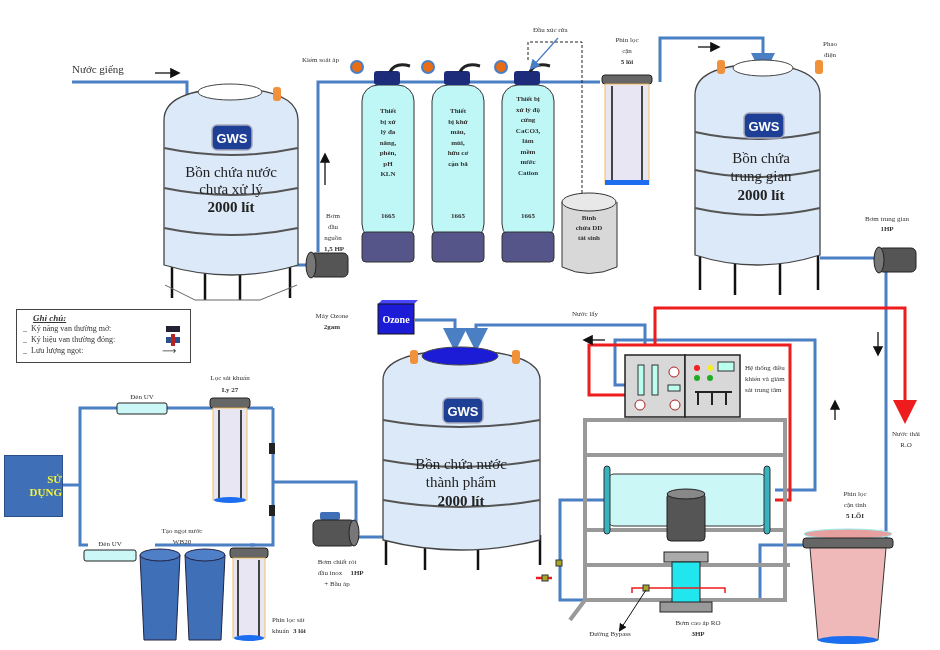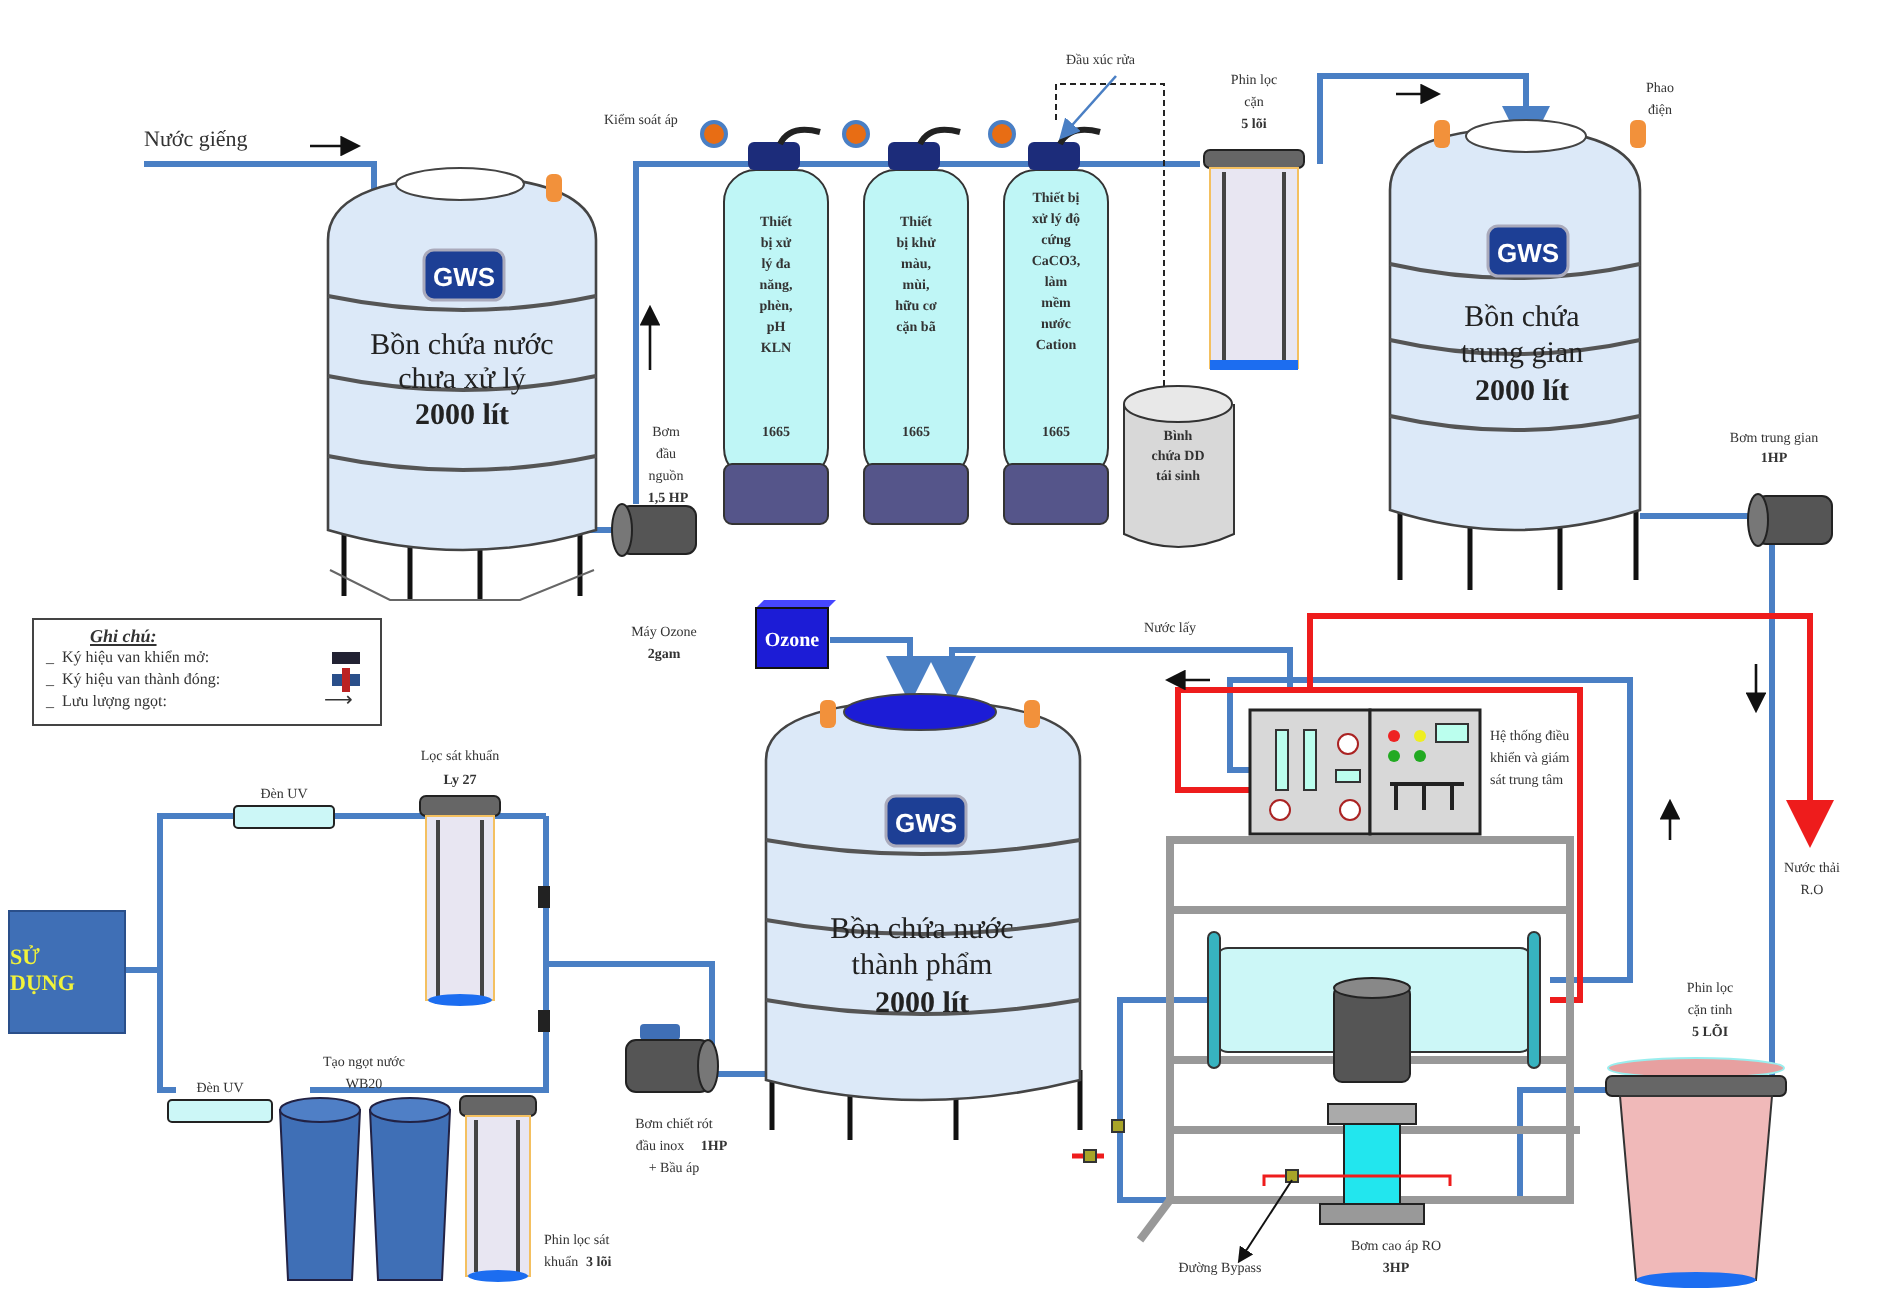--- a/index.html
+++ b/index.html
@@ -4,26 +4,26 @@
 <style>
   html, body { margin:0; padding:0; background:#ffffff; }
   body { width:940px; height:650px; position:relative; overflow:hidden; font-family:"Liberation Serif", serif; }
   svg#diagram { position:absolute; left:0; top:0; width:940px; height:650px; }
   .lbl { font-family:"Liberation Serif", serif; fill:#333; }
   .tiny { font-size:7px; }
   .bold { font-weight:bold; }
   .tanktext { font-size:15px; fill:#222; }
   .tanktextb { font-size:15px; fill:#222; font-weight:bold; }
   .legend-box { position:absolute; left:16px; top:309px; width:175px; height:54px; border:1.5px solid #444; background:#fff; font-family:"Liberation Serif", serif; font-size:8px; color:#333; box-sizing:border-box; padding:3px 6px; }
-  .legend-title { font-weight:bold; font-style:italic; text-decoration:underline; font-size:9px; margin-left:22px; }
+  .legend-title { font-weight:bold; font-style:italic; text-decoration:underline; font-size:9px; margin-left:10px; }
   .legend-row { display:flex; align-items:center; height:11px; }
   .legend-row .dash { width:8px; }
   .legend-row .txt { flex:1; }
   .legend-row .sym { width:22px; height:8px; position:relative; }
-  .use-box { position:absolute; left:4px; top:455px; width:59px; height:62px; background:#3f6fb6; border:1.5px solid #2a4f8a; box-sizing:border-box; display:flex; flex-direction:column; align-items:flex-start; justify-content:center; color:#f1f33a; font-weight:bold; font-size:11px; font-family:"Liberation Serif", serif; line-height:13px; }
+  .use-box { position:absolute; left:4px; top:455px; width:59px; height:62px; background:#3f6fb6; border:1.5px solid #2a4f8a; box-sizing:border-box; display:flex; flex-direction:column; align-items:flex-end; justify-content:center; color:#f1f33a; font-weight:bold; font-size:11px; font-family:"Liberation Serif", serif; line-height:13px; }
 </style>
 </head>
 <body>
 
 <svg id="diagram" viewBox="0 0 940 650" xmlns="http://www.w3.org/2000/svg">
   <defs>
     <marker id="arrBlue" markerWidth="8" markerHeight="8" refX="4" refY="4" orient="auto">
         <path d="M0,0 L8,4 L0,8 z" fill="#4a7fc4"></path>
       </marker>
     <marker id="arrRed" markerWidth="8" markerHeight="8" refX="4" refY="4" orient="auto">
@@ -396,28 +396,28 @@
   <text class="lbl tiny bold" x="293" y="633">3 lõi</text>
 <text x="232" y="143" text-anchor="middle" fill="#fff" font-size="13" font-weight="bold" font-family="Liberation Sans, sans-serif">GWS</text>
     <text x="764" y="131" text-anchor="middle" fill="#fff" font-size="13" font-weight="bold" font-family="Liberation Sans, sans-serif">GWS</text>
     <text x="463" y="416" text-anchor="middle" fill="#fff" font-size="13" font-weight="bold" font-family="Liberation Sans, sans-serif">GWS</text>
   </svg>
 
 <div class="legend-box">
   <div class="legend-title">Ghi chú:</div>
   <div class="legend-row">
     <span class="dash">_</span>
-      <span class="txt">Ký hiệu van khiển mở:</span>
+      <span class="txt">Ký năng van thường mở:</span>
     <span class="sym">
         <span style="position:absolute;left:4px;top:1px;width:14px;height:6px;background:#223;"></span>
       </span>
   </div>
   <div class="legend-row">
     <span class="dash">_</span>
-      <span class="txt">Ký hiệu van thành đóng:</span>
+      <span class="txt">Ký hiệu van thường đóng:</span>
     <span class="sym">
         <span style="position:absolute;left:4px;top:1px;width:14px;height:6px;background:#2a4f8a;"></span>
         <span style="position:absolute;left:9px;top:-2px;width:4px;height:12px;background:#b22;"></span>
       </span>
   </div>
   <div class="legend-row">
     <span class="dash">_</span>
       <span class="txt">Lưu lượng ngọt:</span>
     <span class="sym" style="font-size:10px;line-height:8px;">⟶</span>
   </div>

